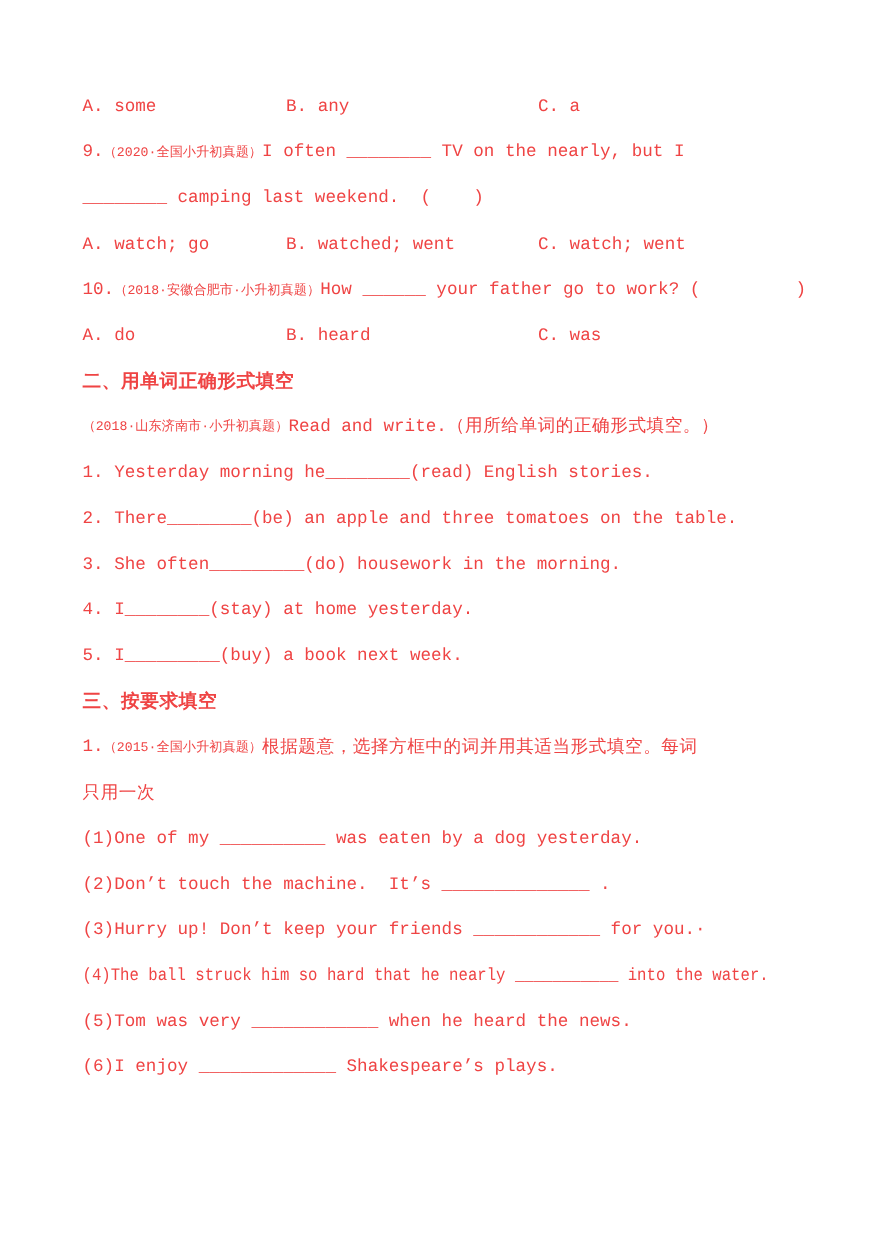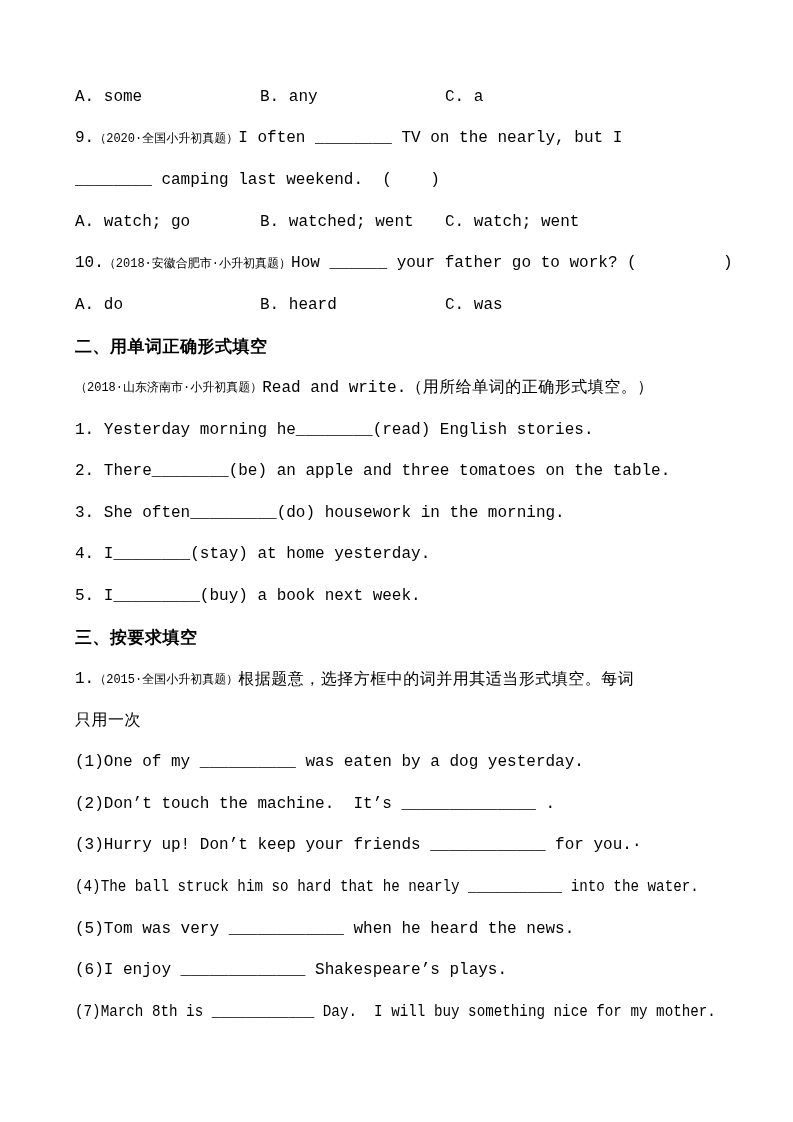--- a/index.html
+++ b/index.html
@@ -12,21 +12,21 @@
     overflow: hidden;
   }
   .doc {
     padding: 76px 55px 0 75px;
   }
   .line {
     display: flex;
     align-items: center;
     height: 41.6px;
     white-space: pre;
-    color: #000000;
+    color: #ef4444;
   }
   .seg { white-space: pre; }
   .en {
     font-family: "Liberation Mono", "DejaVu Sans Mono", monospace;
     font-size: 16px;
   }
   .src {
     font-family: "Liberation Mono", "DejaVu Sans Mono", monospace;
     font-size: 12px;
   }
@@ -38,21 +38,21 @@
   .hdr {
     font-family: "Liberation Sans", "DejaVu Sans", sans-serif;
     font-size: 17px;
     font-weight: 700;
     letter-spacing: 0.5px;
   }
   .opt {
     display: inline-block;
     width: 185px;
   }
-  .opt:last-child { width: auto; }
+  .opt:last-child { width: auto; margin-left: 44px; }
   .condensed .seg {
     display: inline-block;
     transform: scaleX(0.89);
     transform-origin: left center;
   }
 </style>
 </head>
 <body>
 
 <div class="page">
@@ -72,15 +72,14 @@
       <div class="line"><span class="seg en">5. I_________(buy) a book next week.</span></div>
       <div class="line"><span class="seg hdr">三、按要求填空</span></div>
       <div class="line"><span class="seg en">1.</span><span class="seg src">（2015·全国小升初真题）</span><span class="seg cjk">根据题意，选择方框中的词并用其适当形式填空。每词</span></div>
       <div class="line"><span class="seg cjk">只用一次</span></div>
       <div class="line"><span class="seg en">(1)One of my __________ was eaten by a dog yesterday.</span></div>
       <div class="line"><span class="seg en">(2)Don’t touch the machine.  It’s ______________ .</span></div>
       <div class="line"><span class="seg en">(3)Hurry up! Don’t keep your friends ____________ for you.·</span></div>
       <div class="line condensed"><span class="seg en">(4)The ball struck him so hard that he nearly ___________ into the water.</span></div>
       <div class="line"><span class="seg en">(5)Tom was very ____________ when he heard the news.</span></div>
       <div class="line"><span class="seg en">(6)I enjoy _____________ Shakespeare’s plays.</span></div>
-      <div class="line condensed"><span class="seg en">(7)March 8th is ____________ Day.  I will buy something nice for my mother.</span></div>
     </div>
 </div>
 
 </body></html>

